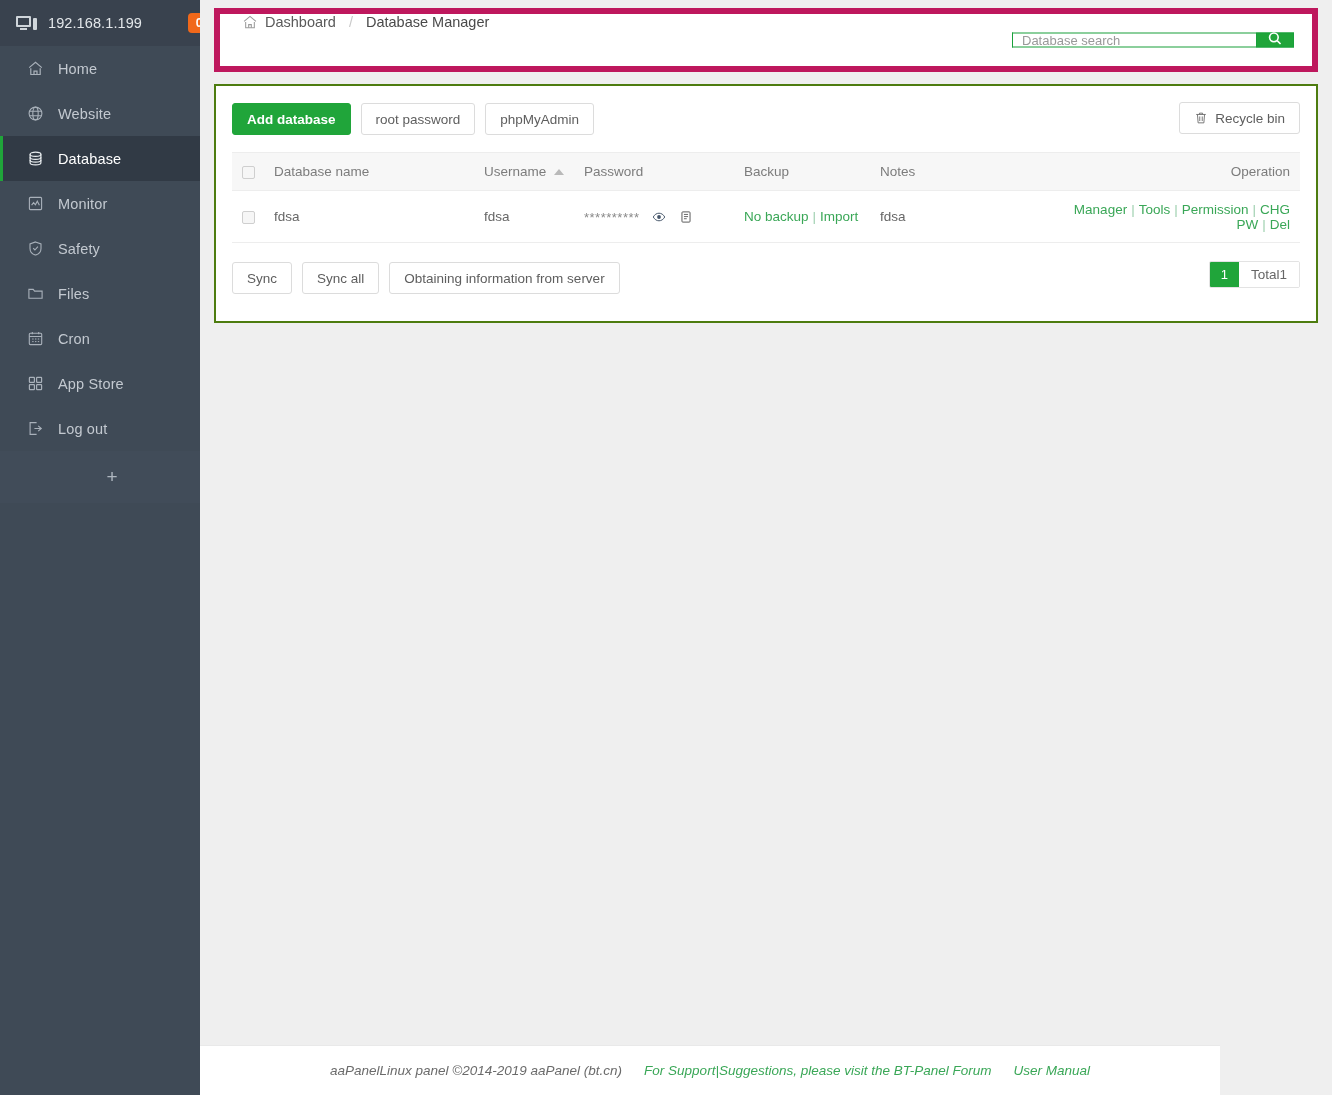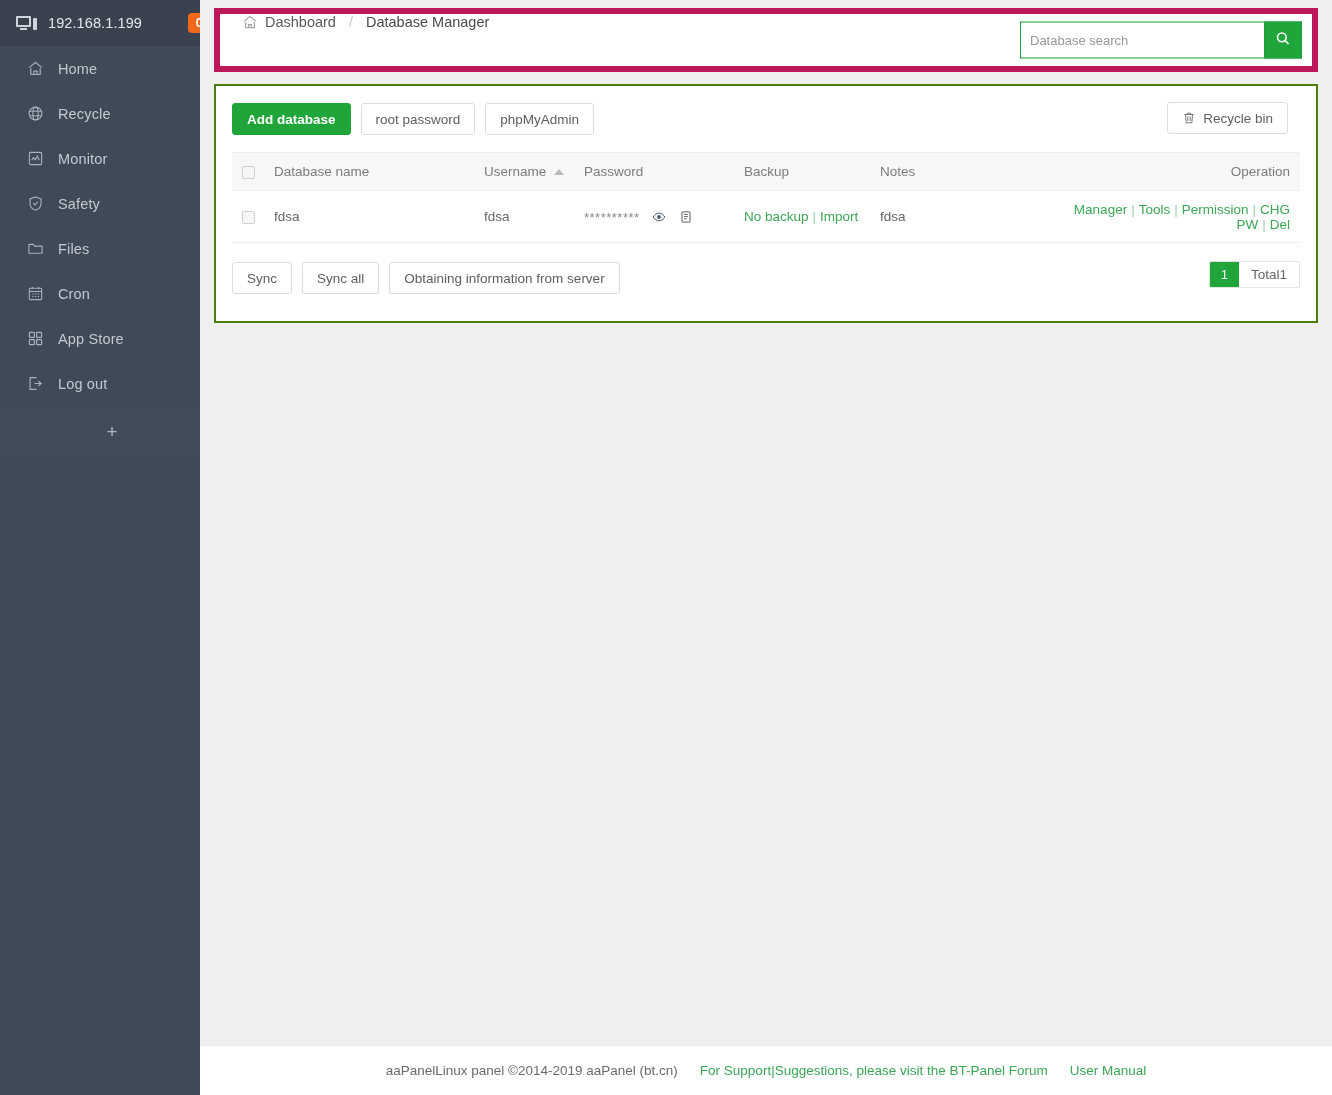--- a/index.html
+++ b/index.html
@@ -116,24 +116,24 @@
     padding: 0 18px 0 22px;
     position: relative;
   }
   #breadcrumb { display: flex; align-items: center; font-size: 14.5px; color: #5a5a5a; }
   #breadcrumb .home-ico { margin-right: 7px; display: inline-flex; }
   #breadcrumb .sep { margin: 0 13px; color: #c9c9c9; }
   #breadcrumb .crumb-link { color: #5a5a5a; cursor: pointer; }
   #breadcrumb .crumb-cur { color: #4a4a4a; }
 
   #searchwrap {
-    position: absolute; right: 10px; top: 50%;
+    position: absolute; right: 18px; top: 50%;
     transform: translateY(-50%);
     display: flex; align-items: stretch;
-    height: 37px;
+    height: 15px;
     margin-left: 12px;
   }
   #searchwrap input {
     width: 244px;
     border: 1px solid #19a03a;
     border-right: none;
     outline: none;
     padding: 0 9px;
     font-size: 13px;
     color: #555;
@@ -169,21 +169,21 @@
     font-family: "Liberation Sans", sans-serif;
     display: inline-flex; align-items: center;
     white-space: nowrap;
   }
   .btn.primary {
     background: #20a53a; border-color: #20a53a; color: #fff; font-weight: bold;
     font-size: 13.5px;
   }
   .btn + .btn { margin-left: 10px; }
   #recycle {
-    position: absolute; right: 12px; top: 0;
+    position: absolute; right: 0; top: 0;
   }
   #recycle .trash { margin-right: 7px; display: inline-flex; }
 
   table { width: 100%; border-collapse: collapse; margin-top: 16px; }
   thead th {
     background: #f7f7f7;
     border-top: 1px solid #ededed;
     border-bottom: 1px solid #ededed;
     font-weight: normal;
     font-size: 13.5px;
@@ -250,25 +250,26 @@
   }
   #pager .total {
     background: #fff; color: #666;
     padding: 0 12px;
     display: flex; align-items: center;
     font-size: 13.5px;
   }
 
   #footer {
     position: absolute; left: 0; bottom: 0;
-    width: 1132px; height: 50px;
+    width: 1020px; height: 50px;
     background: #fff;
     border-top: 1px solid #e9e9e9;
     display: flex; align-items: center; justify-content: center;
     font-size: 13.5px;
+    font-style: italic;
   }
   #footer .copy { color: #6b6b6b; }
   #footer .flink { color: #3aa757; margin-left: 22px; cursor: pointer; }
 </style>
 </head>
 <body>
 
 <div id="sidebar">
 
   <div id="brand">
@@ -293,21 +294,32 @@
       <span class="lbl">Home</span>
     </li>
     <li>
       <span class="ico">
         <svg width="17" height="17" viewBox="0 0 17 17" fill="none" stroke="#a9b1ba" stroke-width="1.1">
           <circle cx="8.5" cy="8.5" r="6.4"></circle>
             <ellipse cx="8.5" cy="8.5" rx="2.7" ry="6.4"></ellipse>
           <path d="M2.3 6.3h12.4M2.3 10.7h12.4"></path>
         </svg>
       </span>
-      <span class="lbl">Recycle</span>
+      <span class="lbl">Website</span>
+    </li>
+    <li class="active">
+      <span class="ico">
+        <svg width="17" height="17" viewBox="0 0 17 17" fill="none" stroke="#e9edf0" stroke-width="1.2">
+          <ellipse cx="8.5" cy="4.2" rx="5.4" ry="2.1"></ellipse>
+          <path d="M3.1 4.2v8.6c0 1.16 2.42 2.1 5.4 2.1s5.4-.94 5.4-2.1V4.2"></path>
+          <path d="M3.1 7.2c0 1.16 2.42 2.1 5.4 2.1s5.4-.94 5.4-2.1"></path>
+          <path d="M3.1 10.1c0 1.16 2.42 2.1 5.4 2.1s5.4-.94 5.4-2.1"></path>
+        </svg>
+      </span>
+      <span class="lbl">Database</span>
     </li>
     <li>
       <span class="ico">
         <svg width="17" height="17" viewBox="0 0 17 17" fill="none" stroke="#a9b1ba" stroke-width="1.1">
           <rect x="2.4" y="2.4" width="12.2" height="12.2" rx="1"></rect>
           <path d="M4.6 10.2l2-2.6 1.8 2.2 1.9-3.6 2.1 4"></path>
         </svg>
       </span>
       <span class="lbl">Monitor</span>
     </li>

